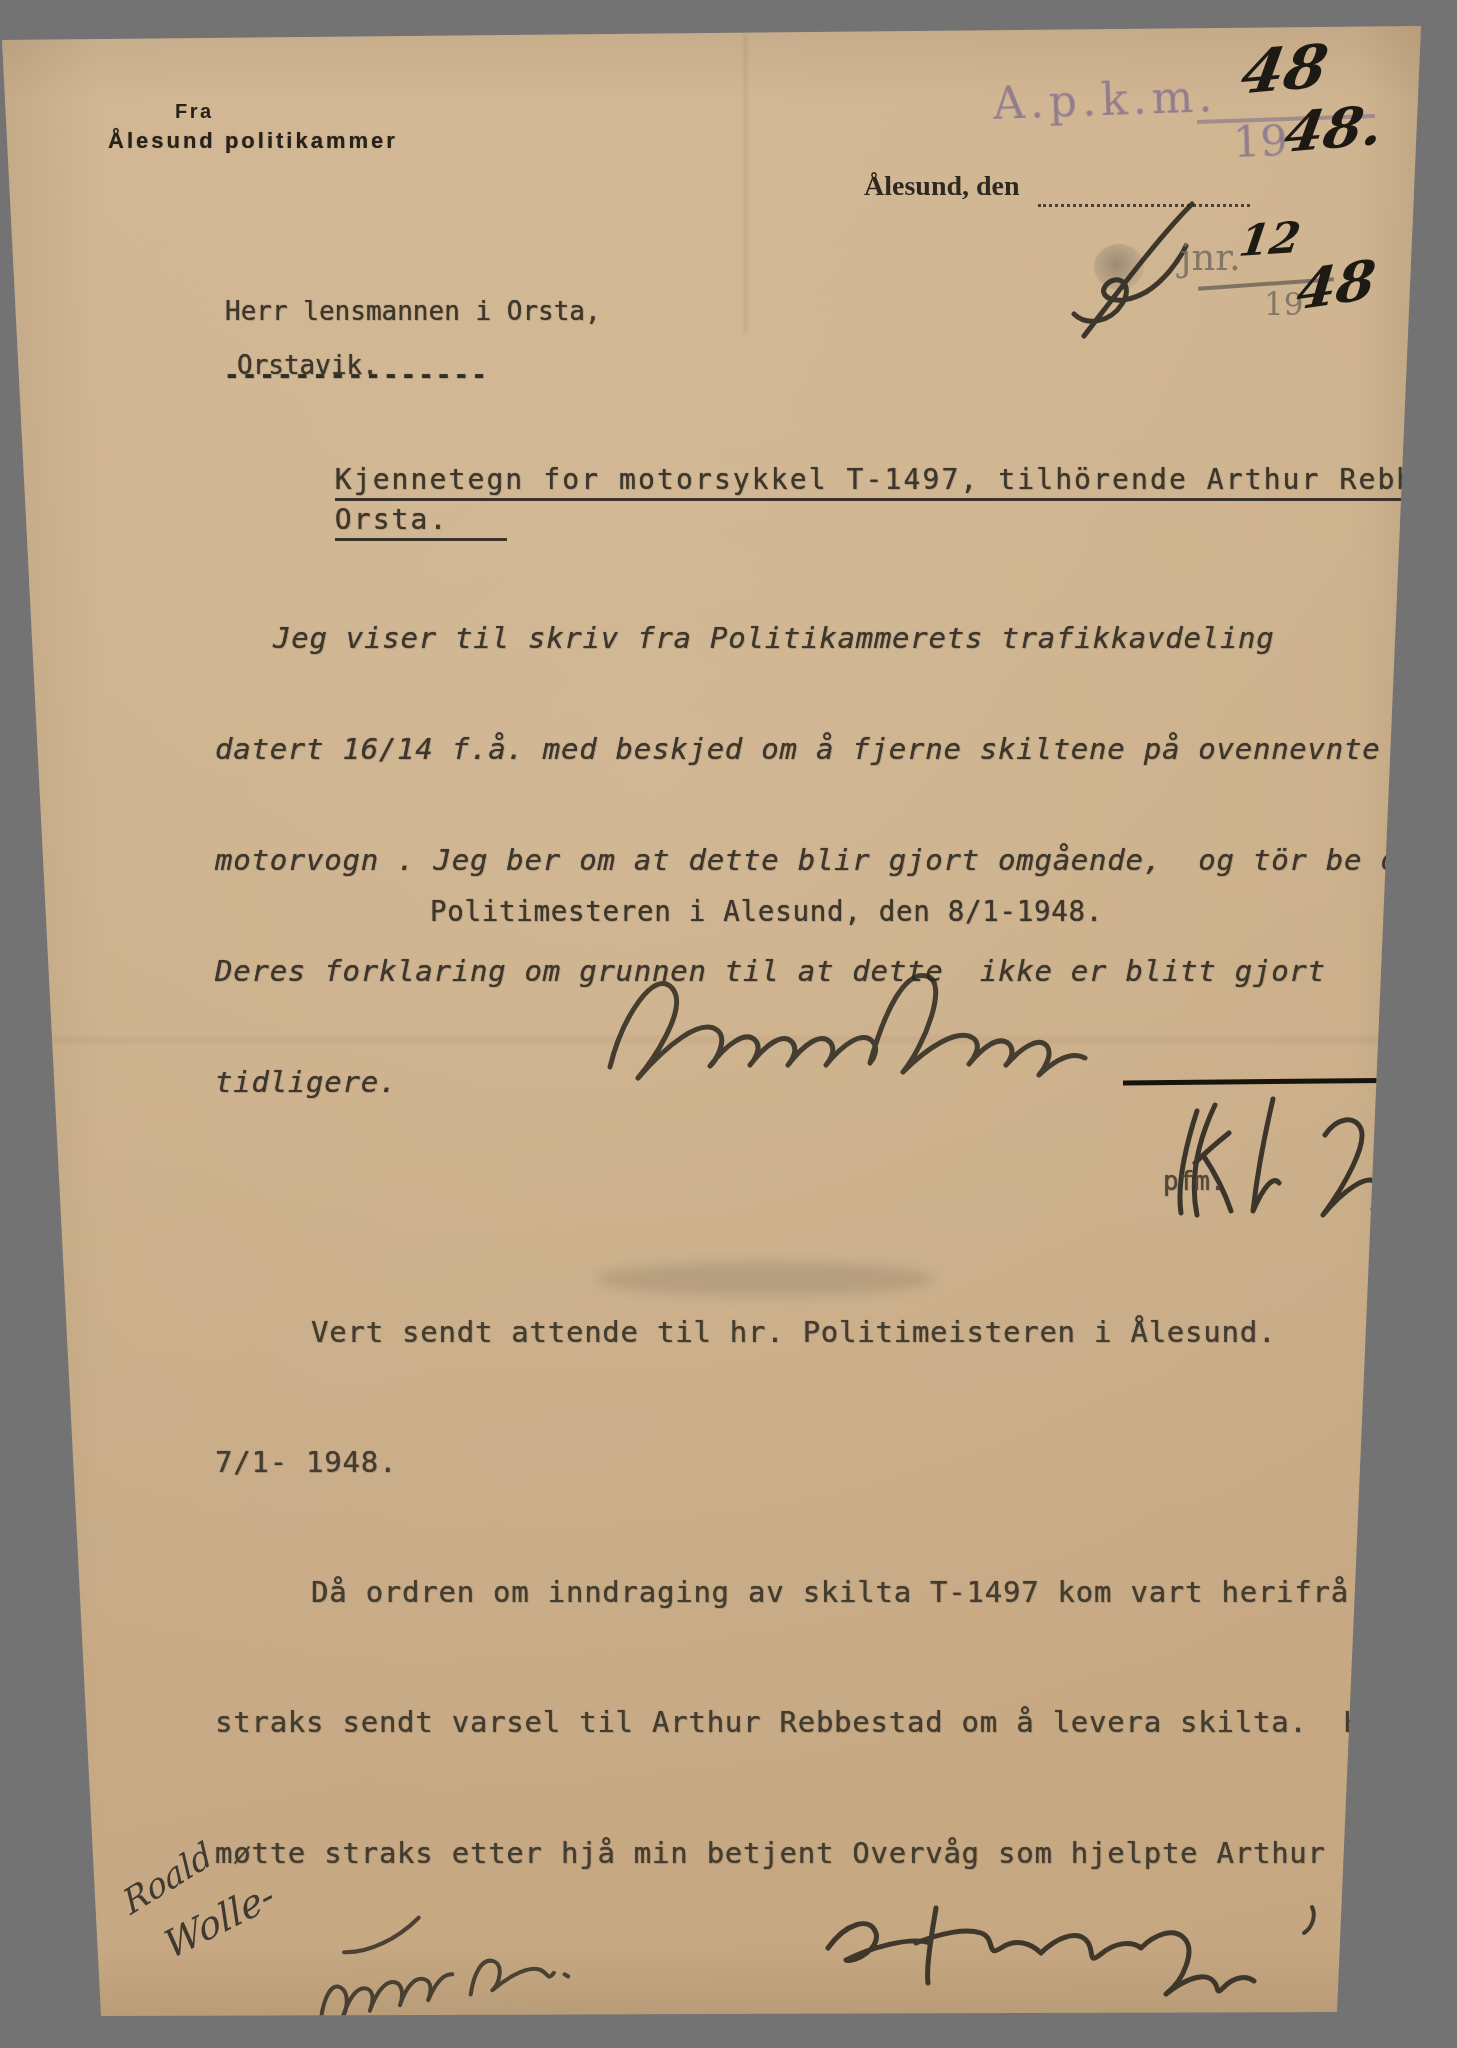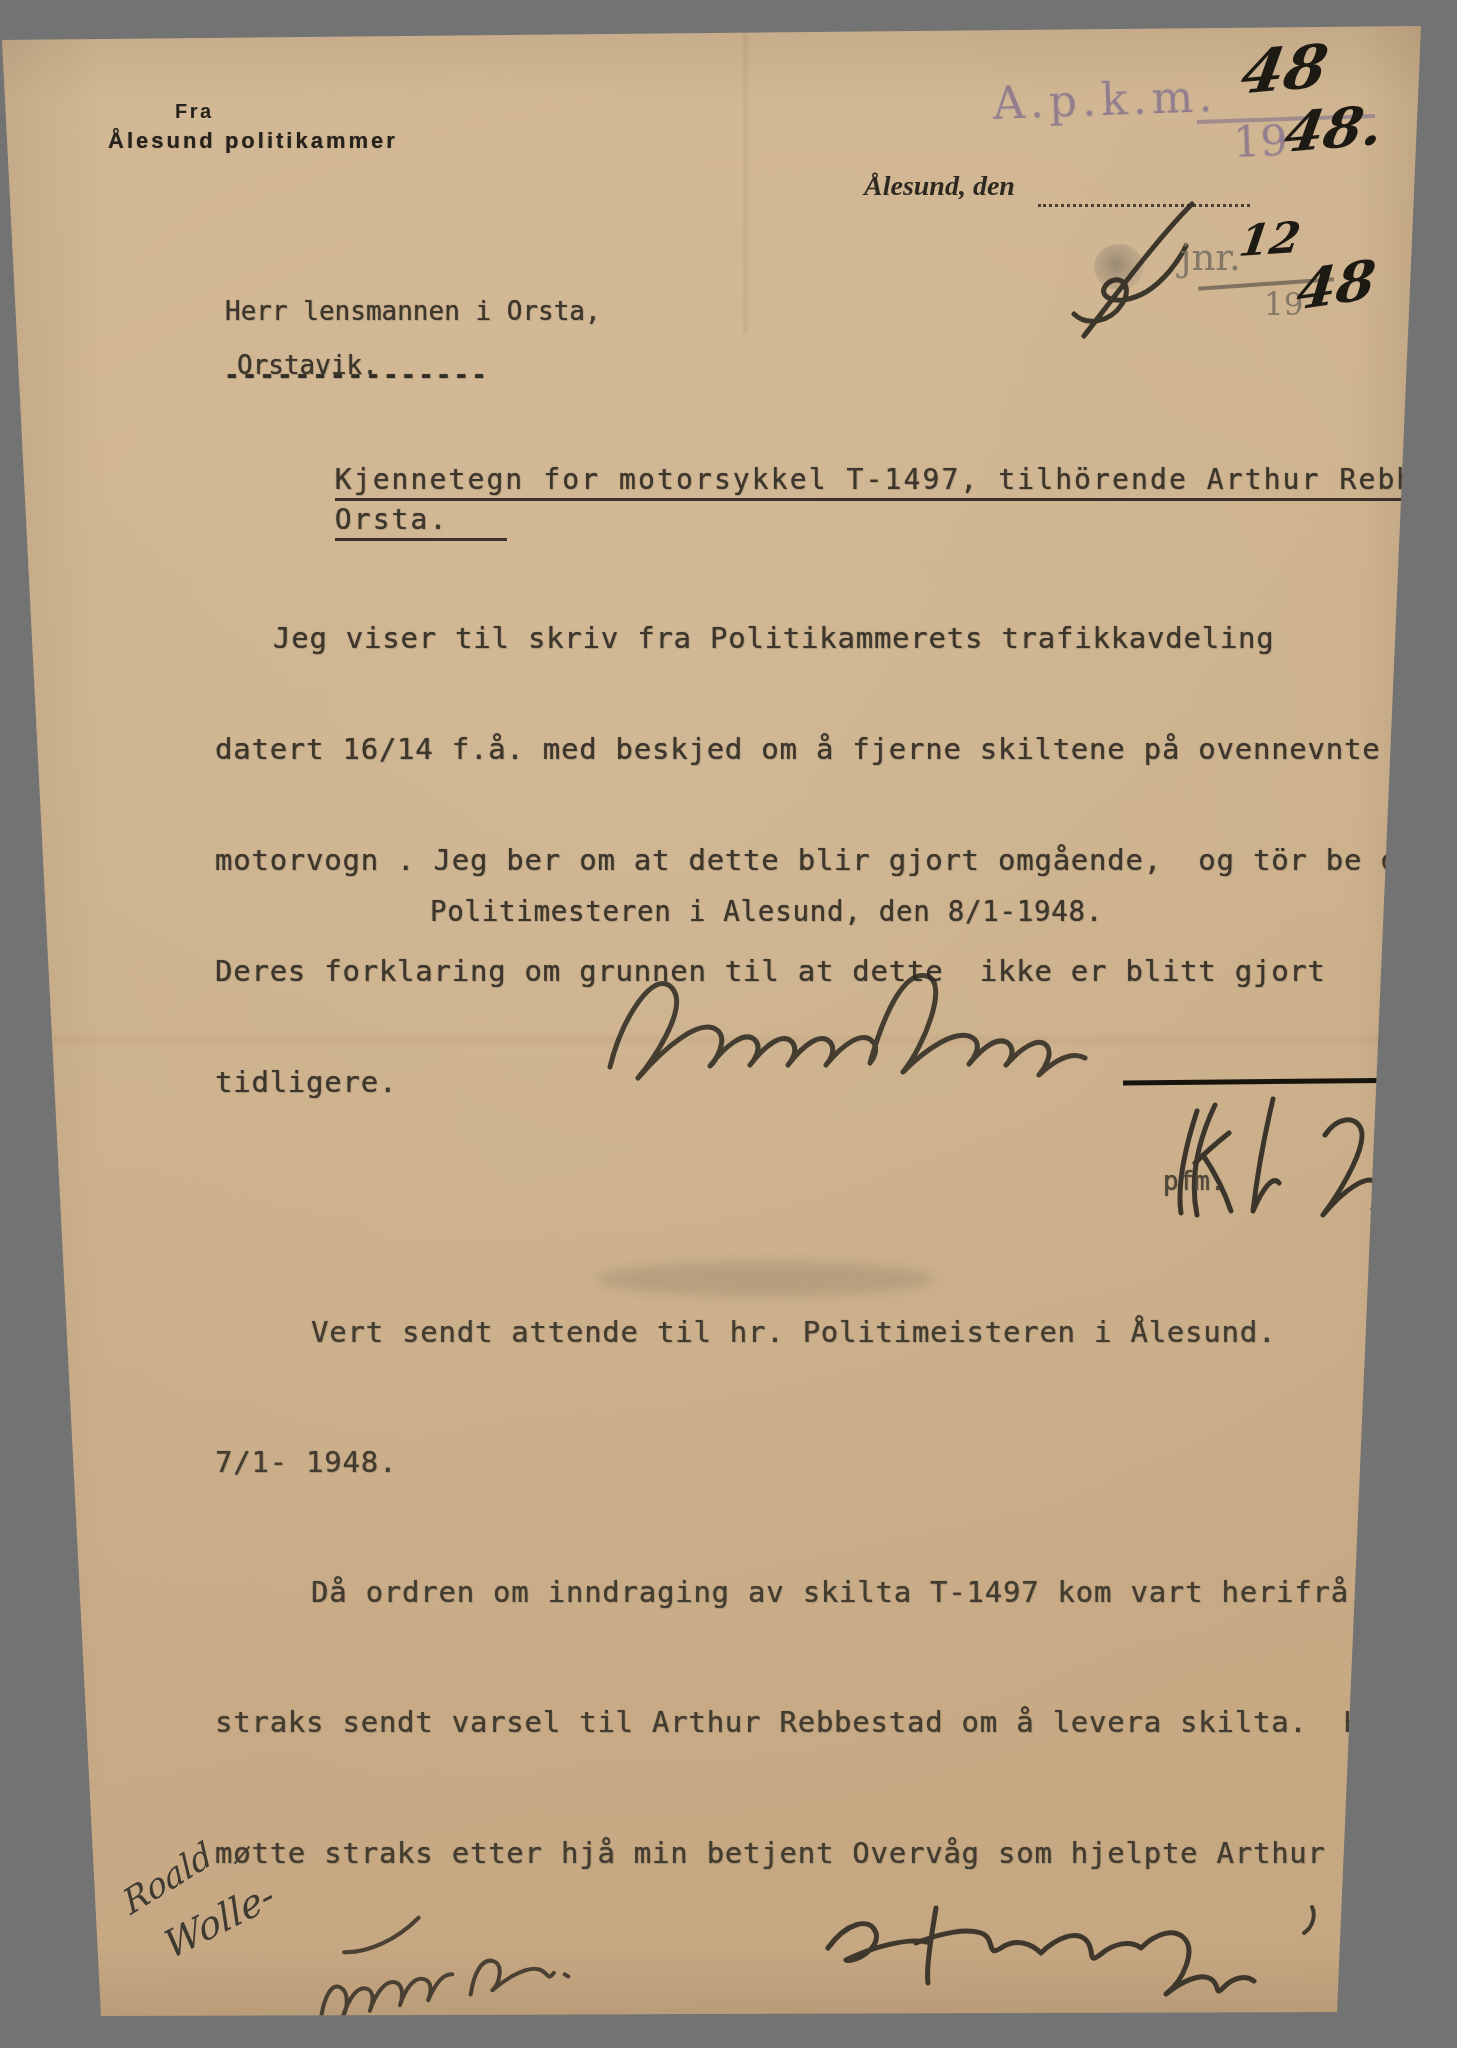--- a/index.html
+++ b/index.html
@@ -17,27 +17,27 @@
          background:rgba(95,70,45,0.12);filter:blur(1.5px);}
   .crease-h{position:absolute;left:2px;top:1038px;width:1420px;height:4px;
          background:rgba(95,70,45,0.09);filter:blur(2px);}
   .t{position:absolute;white-space:pre;color:#3c362c;
      text-shadow:0 0 1px rgba(58,50,38,0.85),1px 1px 0 rgba(58,50,38,0.14);}
   .typed-sm{font-size:26px;letter-spacing:0;}
   .head-fra{font-family:"Liberation Sans",sans-serif;font-weight:bold;font-size:20px;
      letter-spacing:2.5px;color:#26221b;text-shadow:none;}
   .head-sender{font-family:"Liberation Sans",sans-serif;font-weight:bold;font-size:22px;
      letter-spacing:3px;color:#26221b;text-shadow:0 0 1px rgba(30,26,20,.6);}
-  .dateword{font-family:"Liberation Serif",serif;font-style:italic;font-weight:bold;
+  .dateword{font-family:"Liberation Serif",serif;font-weight:bold;
      font-size:28px;color:#2e2920;text-shadow:none;}
   .dotline{position:absolute;border-bottom:3px dotted #4a4134;height:34px;}
   .subject{font-size:28px;letter-spacing:2.1px;}
   .subj-u{display:inline-block;border-bottom:3px solid #39332a;padding-bottom:2px;}
   .dashes{font-weight:bold;font-size:26px;letter-spacing:2px;color:#332e25;}
-  .body1{line-height:37px;font-size:29px;letter-spacing:0.75px;}
+  .body1{line-height:37px;font-size:29px;letter-spacing:0.75px;font-style:italic;}
   .reply{line-height:43.4px;font-size:29px;letter-spacing:0.75px;color:#433c30;}
   .ind{padding-left:96px;}
   .ind-sm{padding-left:58px;}
   .hw{position:absolute;font-family:"DejaVu Serif",serif;font-style:italic;font-weight:bold;
       color:#1d1913;white-space:pre;}
   .pencil{position:absolute;font-family:"DejaVu Serif",serif;font-style:italic;
       color:#3f3a31;white-space:pre;}
   .stamp-purple{position:absolute;font-family:"DejaVu Serif",serif;color:rgba(104,88,138,0.60);
       white-space:pre;filter:blur(0.4px);}
   .stamp-gray{position:absolute;font-family:"DejaVu Serif",serif;color:rgba(118,109,95,0.85);

